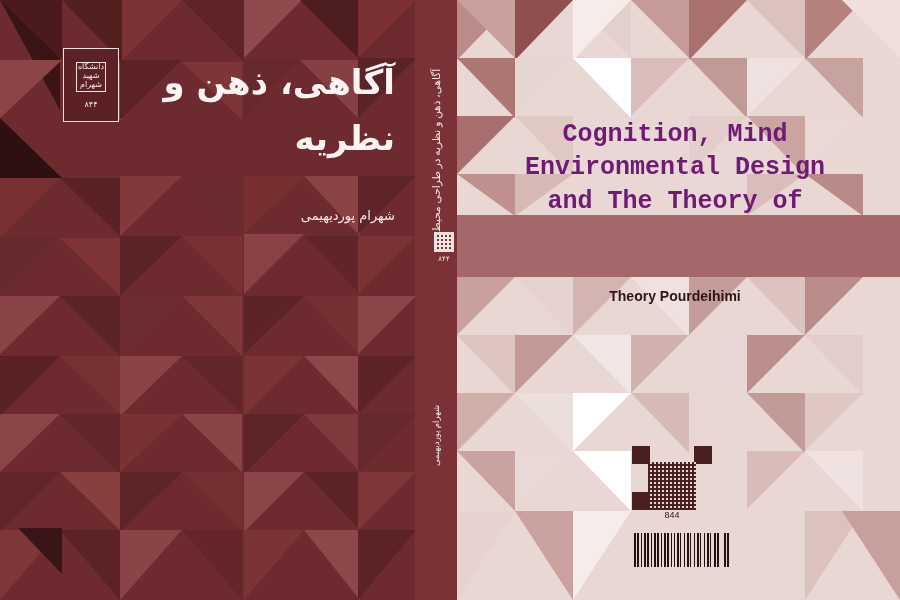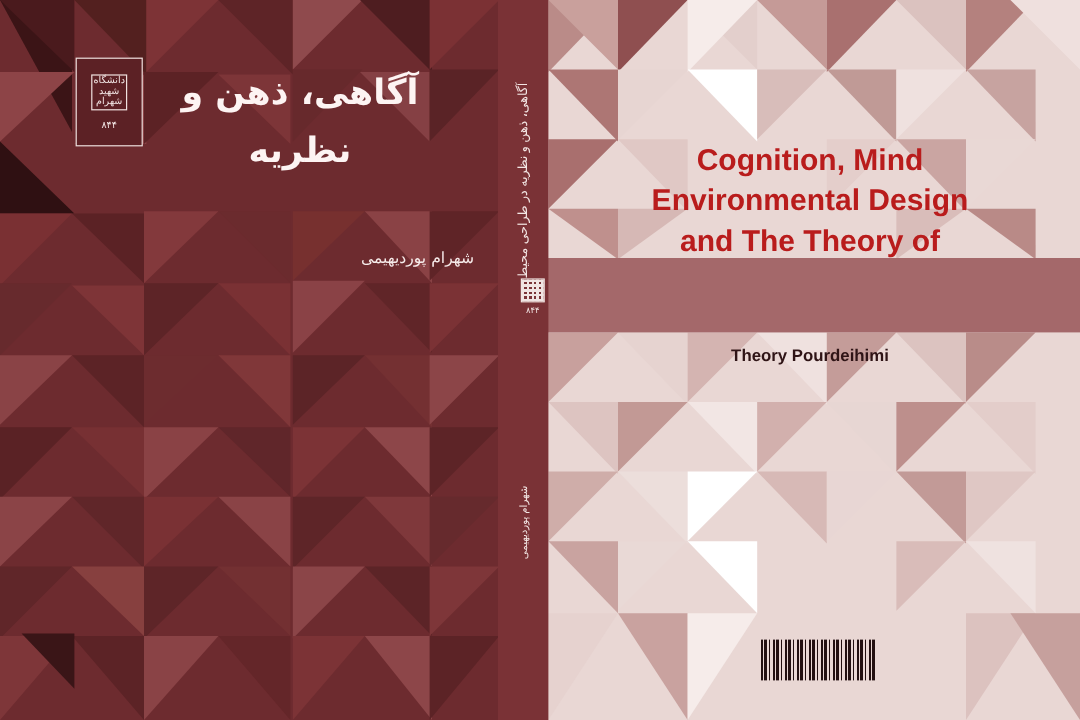--- a/index.html
+++ b/index.html
@@ -144,25 +144,25 @@
     font-size: 8px;
     margin-top: 8px;
     letter-spacing: 1px;
   }
 
   .fa-title {
     position: absolute;
     right: 505px; 
     top: 54px;
     width: 290px;
-    text-align: center;
+    text-align: right;
     direction: rtl;
     color: #fdf4f3;
     font-family: "DejaVu Sans", sans-serif;
-    font-size: 29px;
+    font-size: 34px;
     font-weight: bold;
     line-height: 1.65;
     letter-spacing: 0px;
   }
   .fa-author {
     position: absolute;
     right: 505px;
     top: 208px;
     width: 290px;
     text-align: right;
@@ -180,22 +180,22 @@
     width: 485px;
     height: 62px;
     background: #a4686a;
   }
   .en-title {
     position: absolute;
     left: 470px;
     top: 118px;
     width: 410px;
     text-align: center;
-    color: #b91c1c;
-    font-family: Liberation Sans, sans-serif;
+    color: #701a75;
+    font-family: Liberation Mono, monospace;
     font-size: 25px;
     line-height: 1.33;
     font-weight: bold;
   }
   .en-author {
     position: absolute;
     left: 470px;
     top: 288px;
     width: 410px;
     text-align: center;
@@ -429,15 +429,22 @@
   </div>
   <div class="fa-author">شهرام پوردیهیمی</div>
 
   <div class="en-title">
     <div>Cognition, Mind</div>
     <div>Environmental Design</div>
     <div>and The Theory of</div>
   </div>
   <div class="en-author">Theory Pourdeihimi</div>
 
+  <div class="qr-block">
+    <div class="sq" style="left:0;top:0;width:18px;height:18px;"></div>
+    <div class="sq" style="left:62px;top:0;width:18px;height:18px;"></div>
+    <div class="sq" style="left:0;top:46px;width:18px;height:18px;"></div>
+    <div class="qr-inner"></div>
+    <div class="qr-num">844</div>
+  </div>
   <div class="barcode"></div>
 
 </div>
 
 </body></html>

